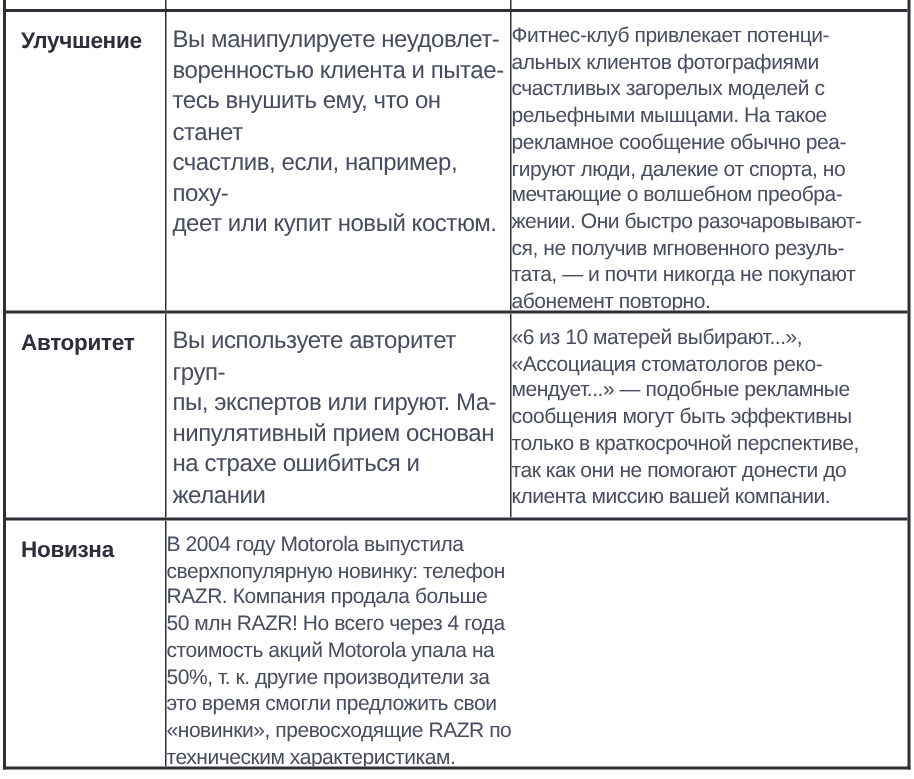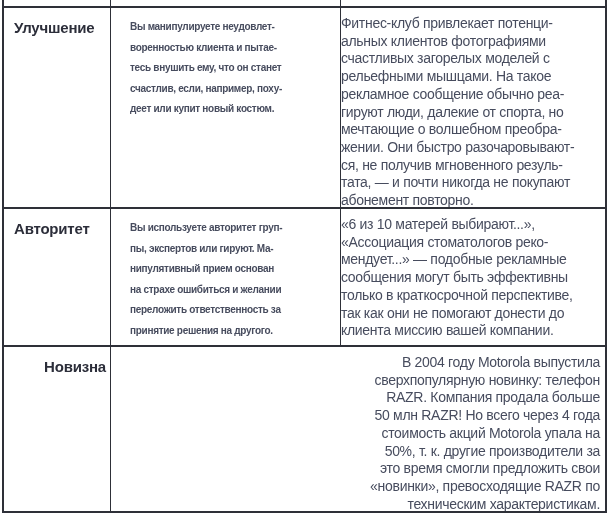--- a/index.html
+++ b/index.html
@@ -29,39 +29,38 @@
     flex-direction: column;
   }
   .row {
     display: flex;
     border-top: 2px solid #2e3038;
     overflow: hidden;
   }
   .row.sliver { height: 6px; border-top: none; }
   .row.r1 { height: 199px; }
   .row.r2 { height: 136px; justify-content: space-between; }
-  .row.r3 { flex: 1; text-align: right; }
+  .row.r3 { flex: 1; }
   .cell { overflow: hidden; box-sizing: border-box; }
   .c1 { width: 106px; }
   .c2 { width: 230px; border-left: 1.5px solid #2e3038; }
   .c3 { flex: 1; border-left: 1.5px solid #2e3038; }
   .term {
     padding: 11px 4px 0 10px;
     font-size: 15px;
     font-weight: bold;
     color: #2c2e3a;
     letter-spacing: -0.2px;
   }
   .desc {
-    padding: 9px 4px 0 19px;
-    font-size: 10px;
+    padding: 9px 4px 0 4px;
+    font-size: 16px;
     line-height: 20.5px;
     letter-spacing: -0.3px;
     white-space: pre-line;
-    font-weight: bold;
   }
   .ex {
     padding: 7px 5px 0 0;
     font-size: 14px;
     line-height: 17.7px;
     letter-spacing: -0.3px;
     white-space: pre-line;
   }
 </style>
 </head>

